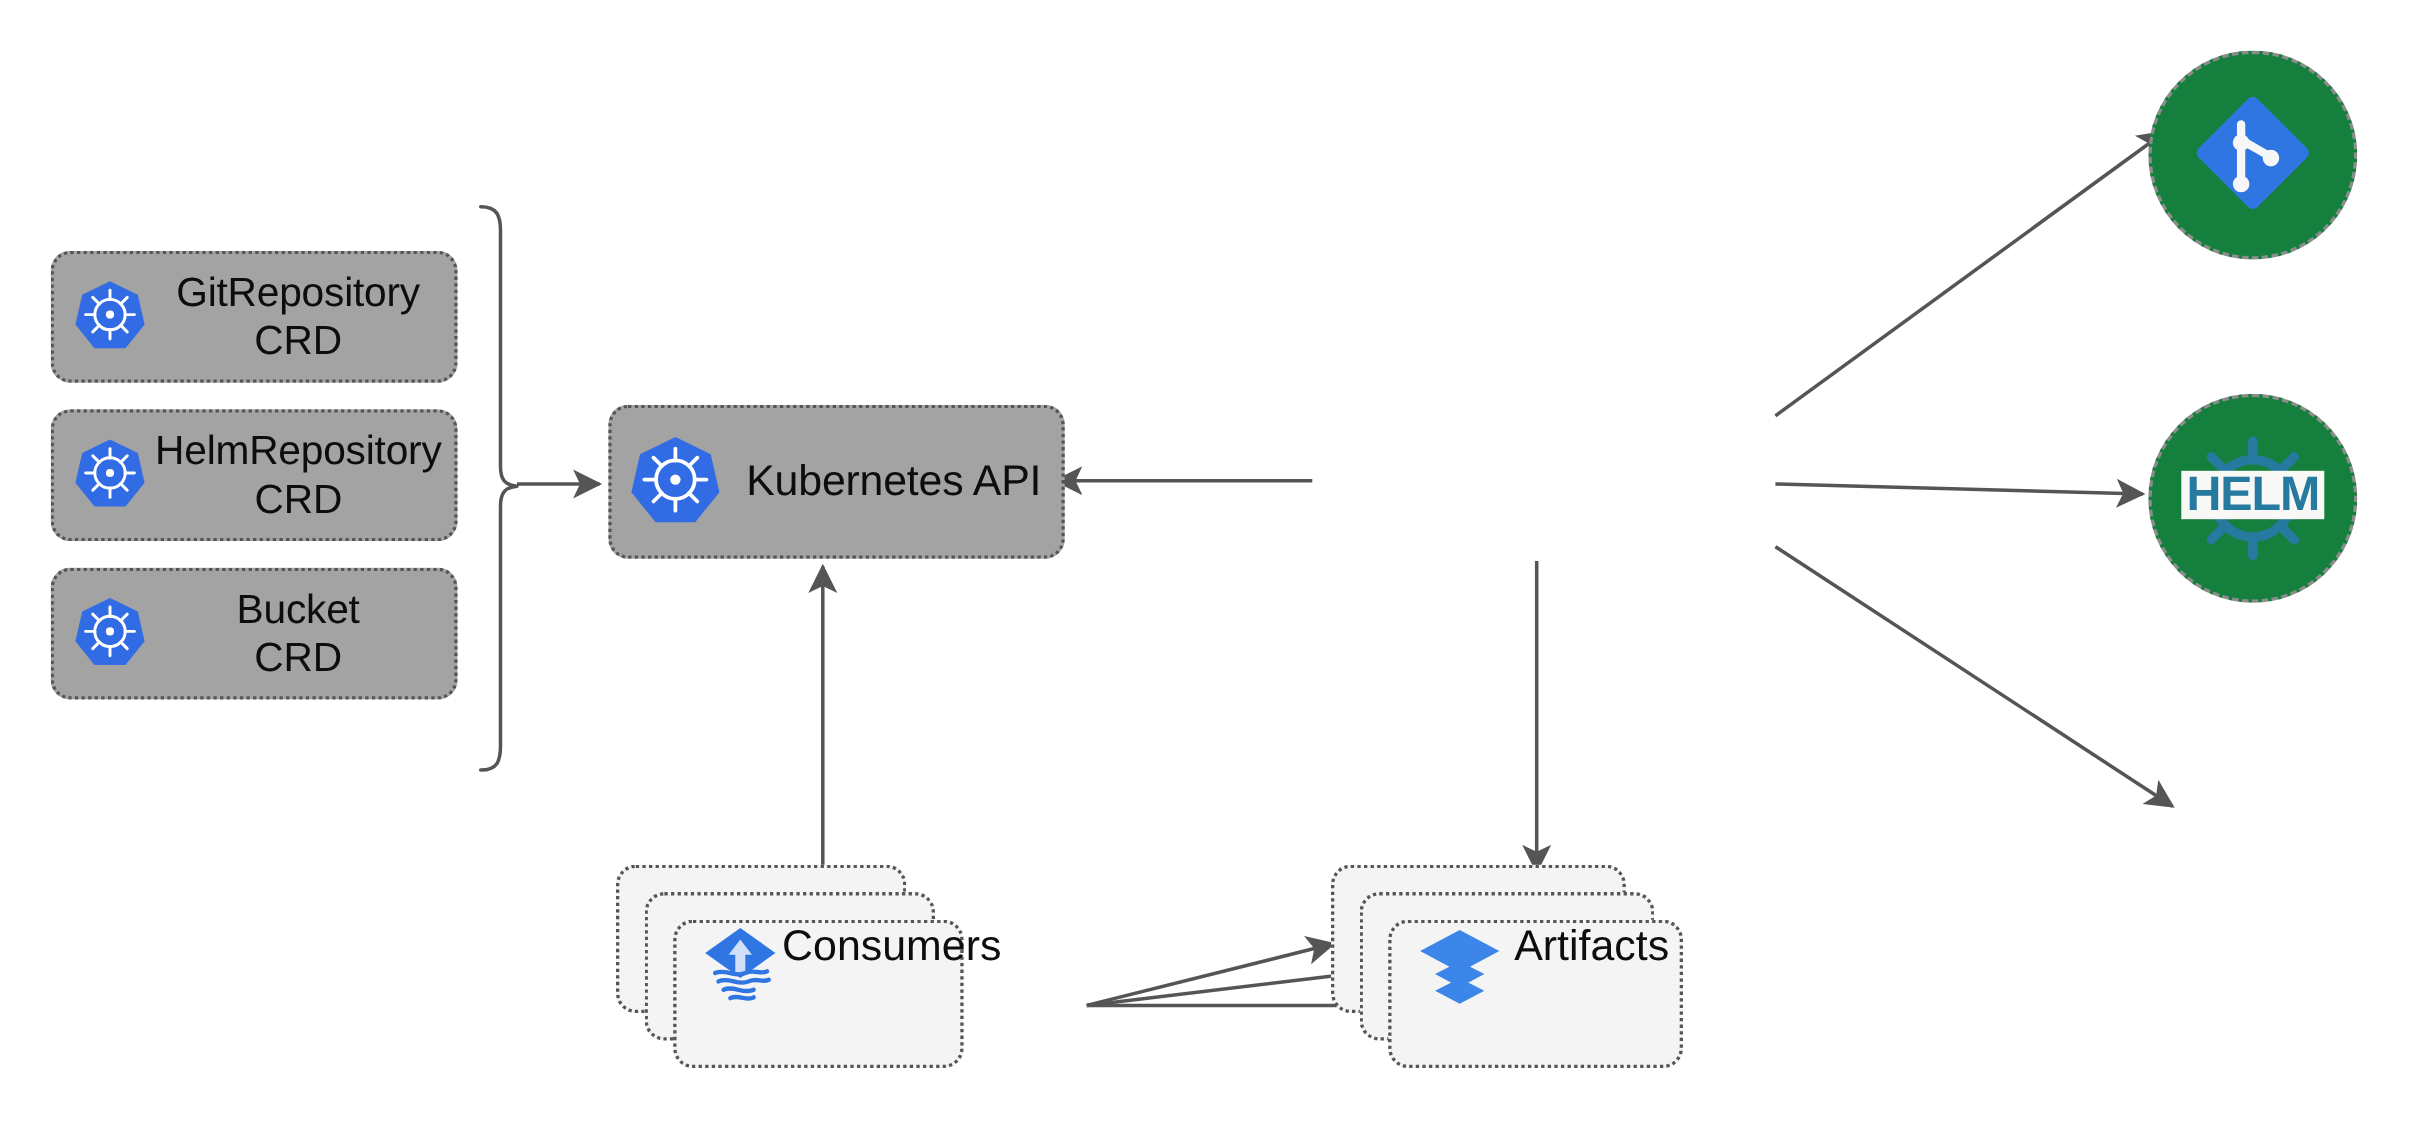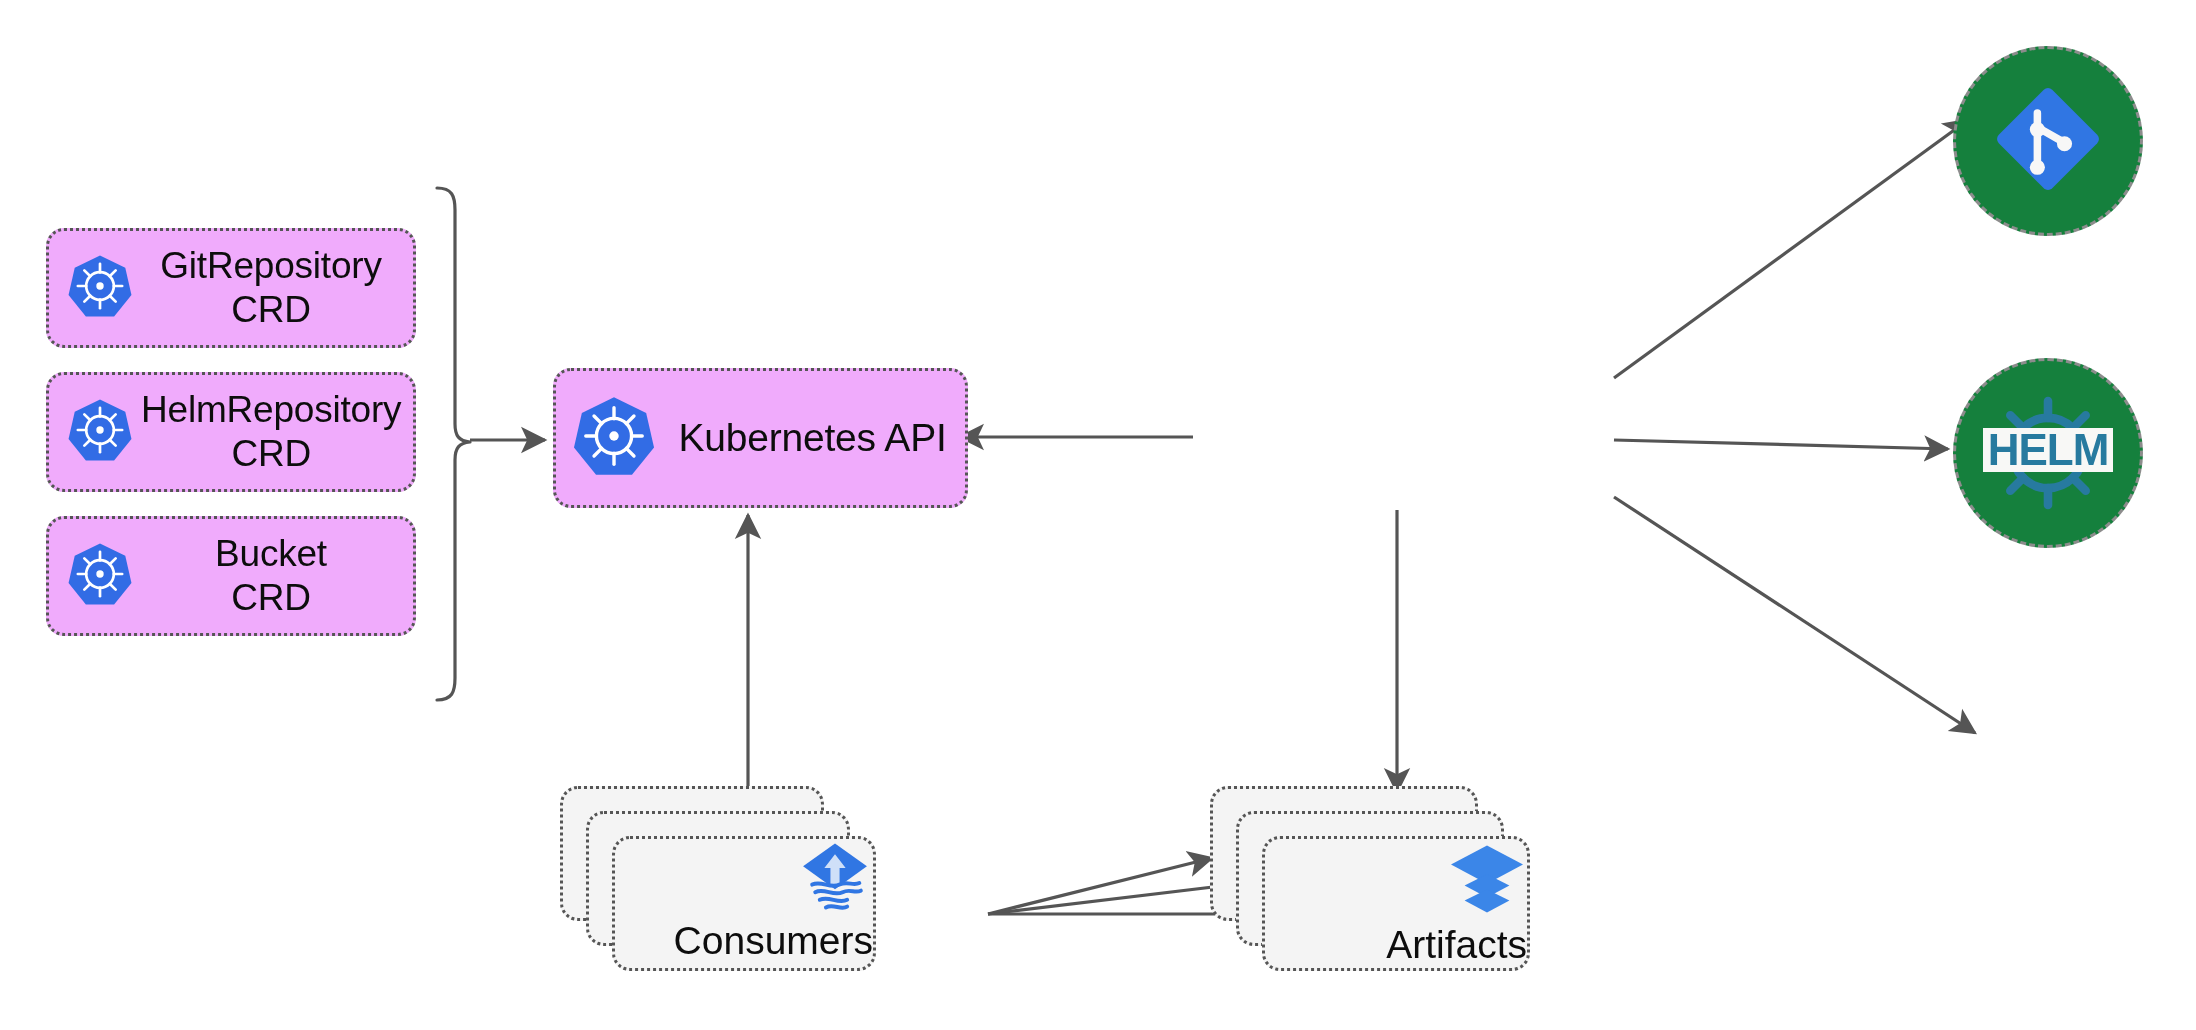--- a/index.html
+++ b/index.html
@@ -16,21 +16,21 @@
     width: 2196px;
     height: 1030px;
     background: #ffffff;
     overflow: hidden;
   }
 
   
   .node {
     position: absolute;
     box-sizing: border-box;
-    background: #f0abfc;
+    background: #a3a3a3;
     border: 3px dotted #555555;
     border-radius: 18px;
     display: flex;
     align-items: center;
     justify-content: center;
     z-index: 5;
   }
   .node .label {
     font-size: 38px;
     color: #0d0d0d;
@@ -90,23 +90,22 @@
     box-sizing: border-box;
     background: #f4f4f4;
     border: 3px dotted #555555;
     border-radius: 18px;
   }
   .stack .card.c1 { left: 0px;  top: 0px;  }
   .stack .card.c2 { left: 26px; top: 25px; }
   .stack .card.c3 {
     left: 52px; top: 50px;
     display: flex;
-    align-items: flex-end;
+    align-items: flex-start;
     justify-content: flex-start;
-    flex-direction: column;
   }
   .stack .card .label {
     font-size: 39px;
     color: #0d0d0d;
     flex: 1;
     text-align: center;
   }
 
   #node-consumers { left: 560px; top: 786px; width: 316px; height: 185px; }
   #node-consumers .card { width: 264px; height: 135px; }

